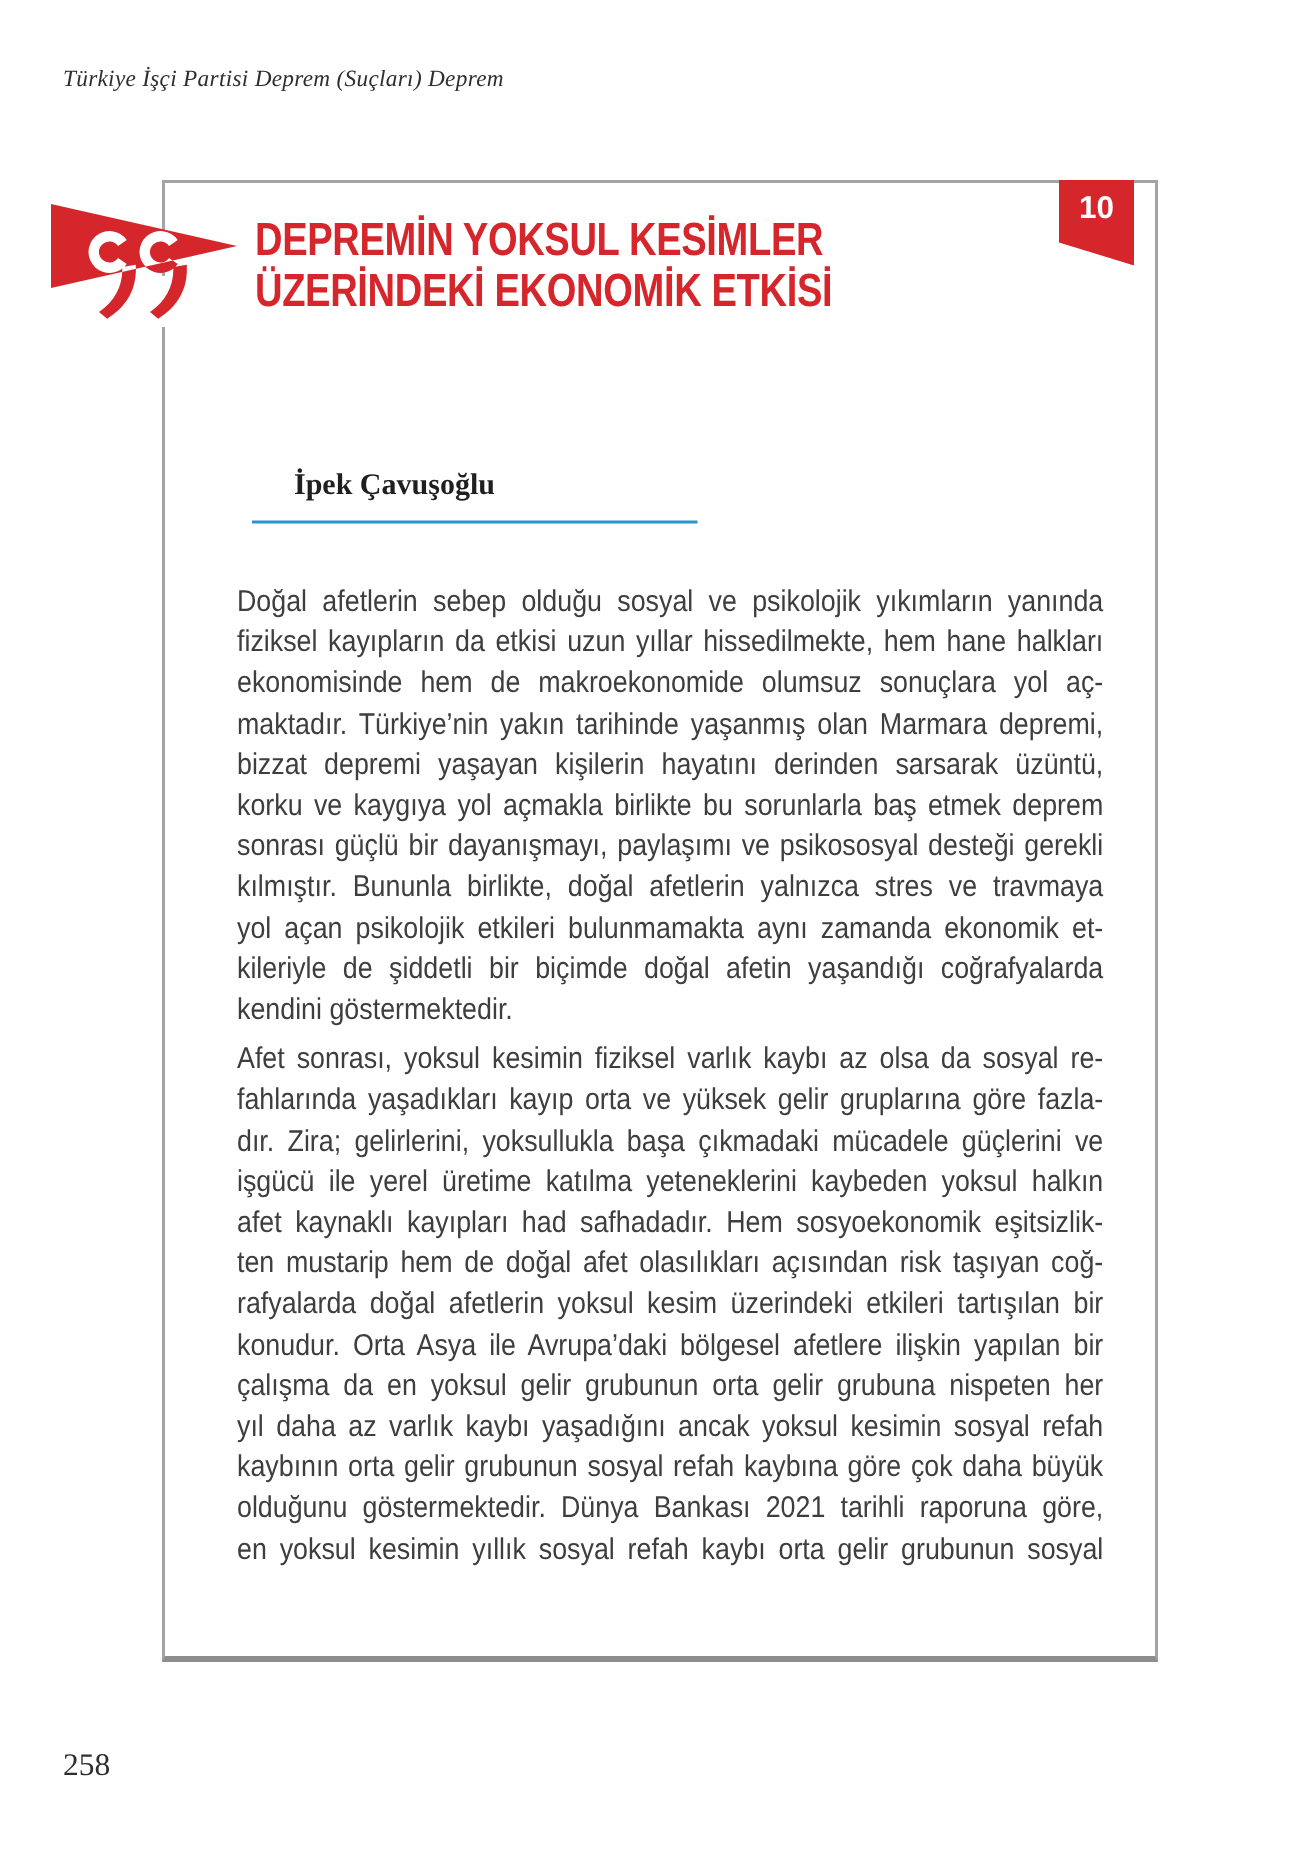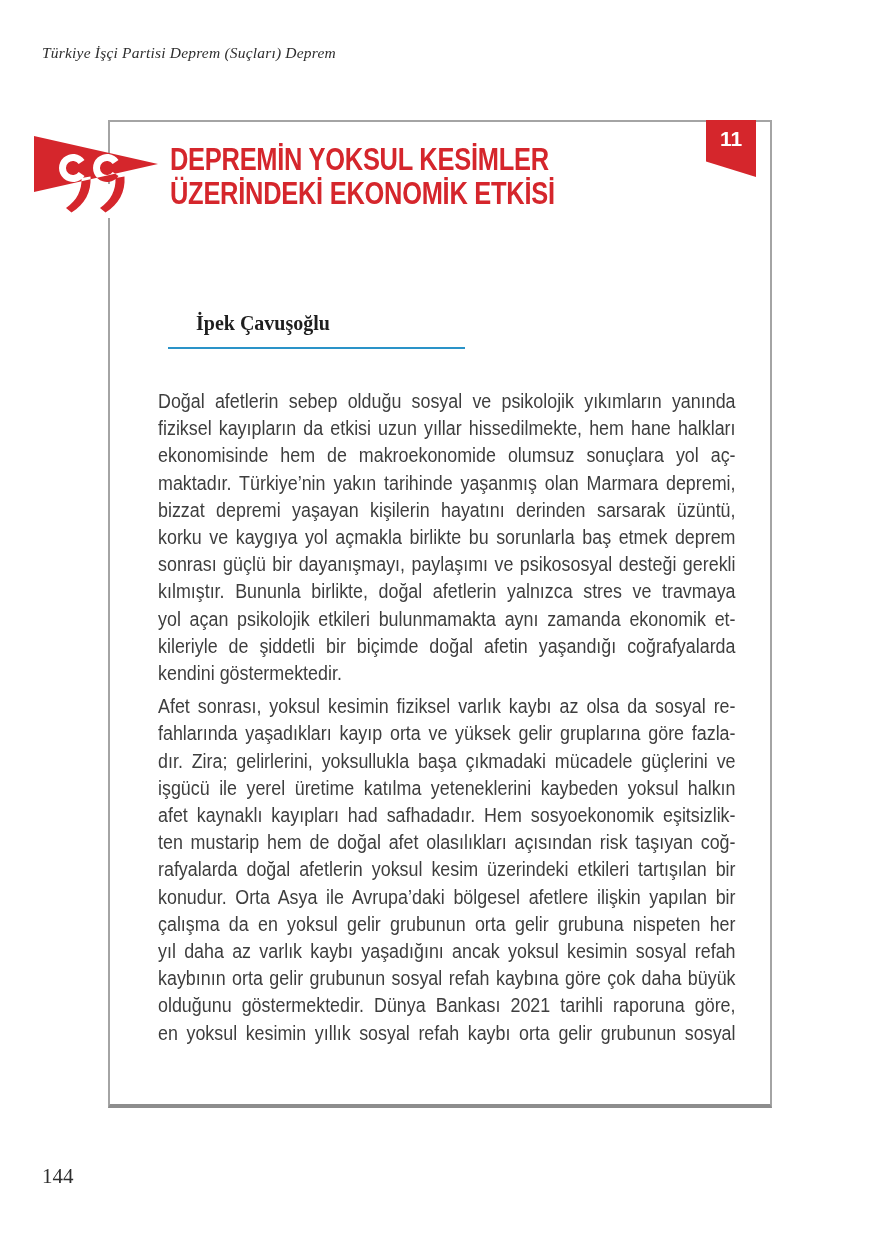--- a/index.html
+++ b/index.html
@@ -94,21 +94,21 @@
     <use href="#qmark" transform="translate(30,26)" fill="#d5262c"></use>
     <use href="#qmark" transform="translate(64,26)" fill="#d5262c"></use>
     <polygon points="6,10 130,38 6,66" fill="#d5262c"></polygon>
     <g clip-path="url(#triclip)" fill="#ffffff">
       <use href="#qmark" transform="translate(30,26)"></use>
       <use href="#qmark" transform="translate(64,26)"></use>
     </g>
   </svg>
 
   <div class="badge">
-    <span>11</span>
+    <span>10</span>
   </div>
 
   <h1 class="title">
     <span class="tline">DEPREMİN YOKSUL KESİMLER</span>
     <span class="tline">ÜZERİNDEKİ EKONOMİK ETKİSİ</span>
   </h1>
 
   <div class="author">İpek Çavuşoğlu</div>
 
   <div class="divider"></div>
@@ -137,15 +137,15 @@
         <div class="line">rafyalarda doğal afetlerin yoksul kesim üzerindeki etkileri tartışılan bir</div>
         <div class="line">konudur. Orta Asya ile Avrupa’daki bölgesel afetlere ilişkin yapılan bir</div>
         <div class="line">çalışma da en yoksul gelir grubunun orta gelir grubuna nispeten her</div>
         <div class="line">yıl daha az varlık kaybı yaşadığını ancak yoksul kesimin sosyal refah</div>
         <div class="line">kaybının orta gelir grubunun sosyal refah kaybına göre çok daha büyük</div>
         <div class="line">olduğunu göstermektedir. Dünya Bankası 2021 tarihli raporuna göre,</div>
         <div class="line">en yoksul kesimin yıllık sosyal refah kaybı orta gelir grubunun sosyal</div>
       </div>
     </div>
 
-  <div class="page-number">144</div>
+  <div class="page-number">258</div>
 
 </div>
 
 </body></html>

